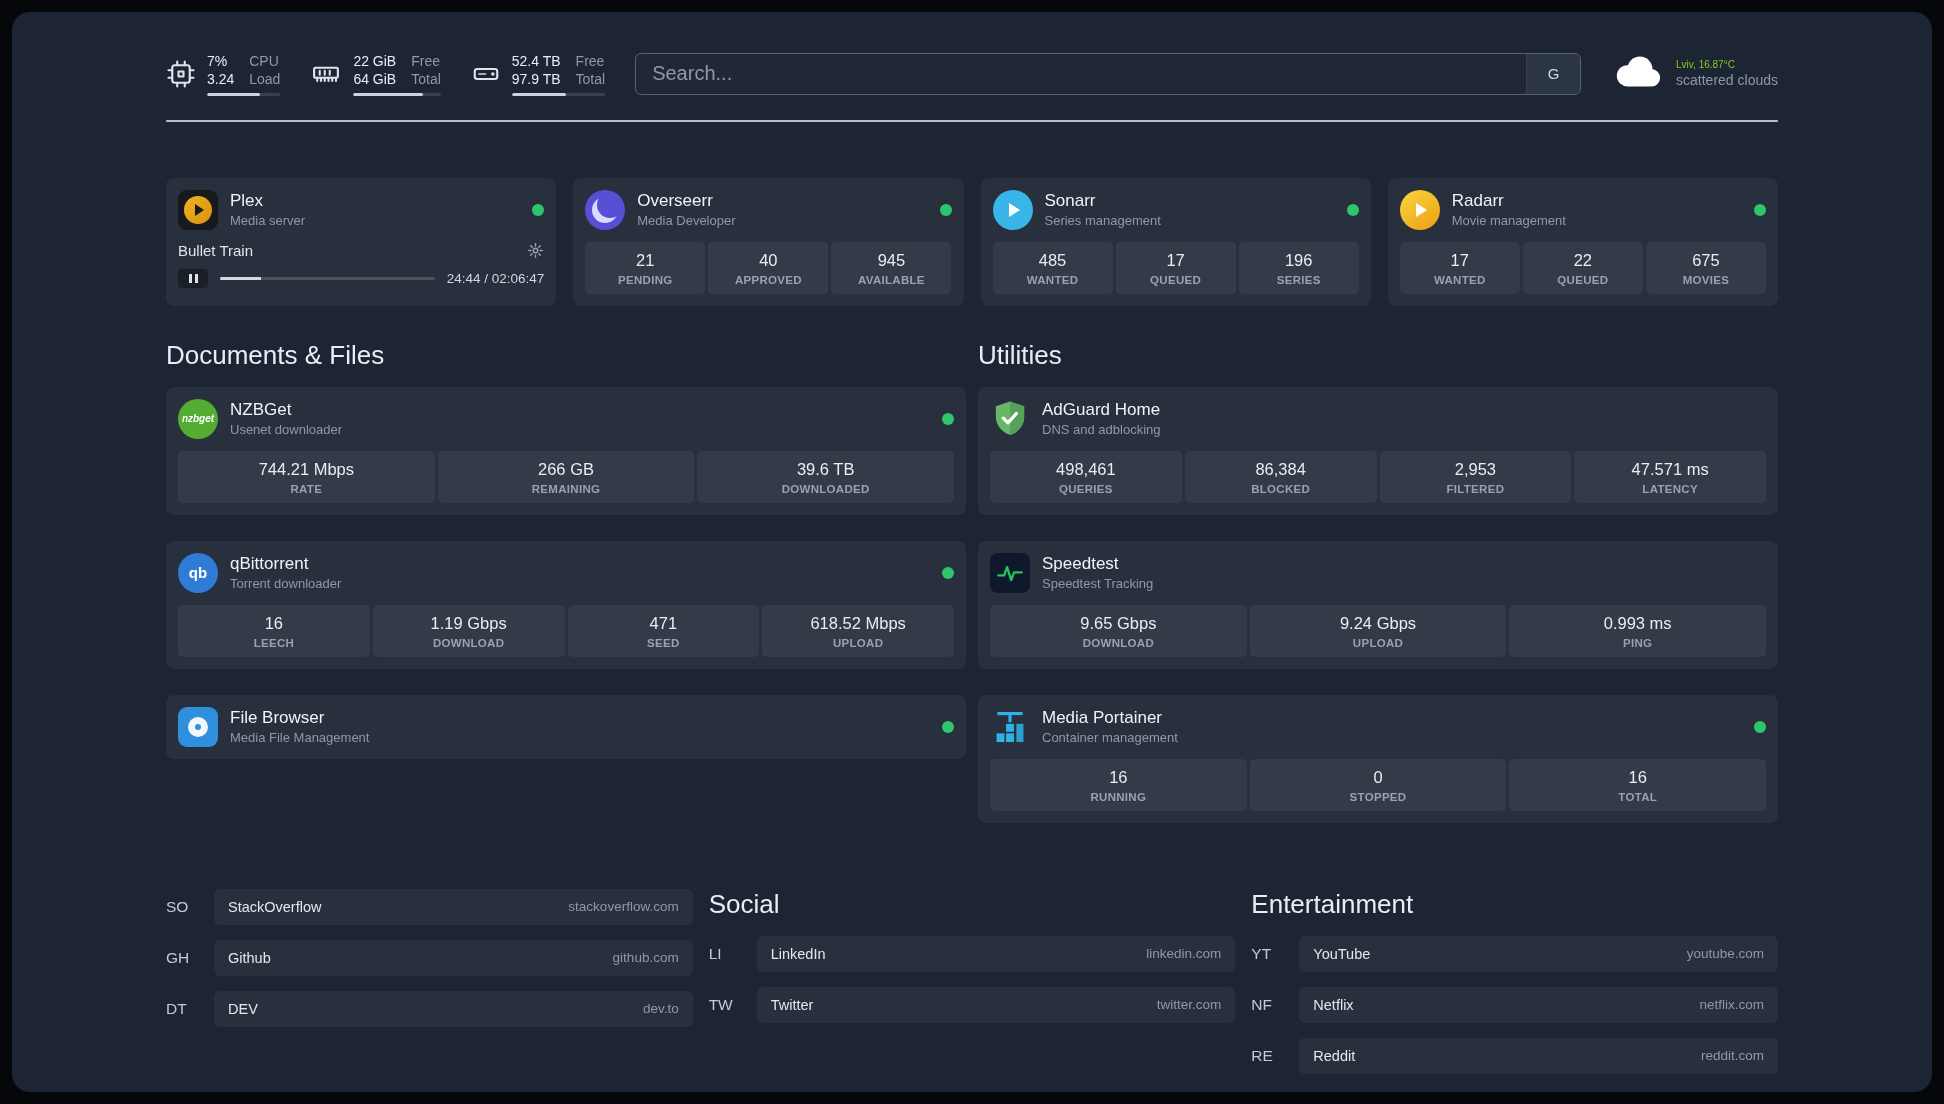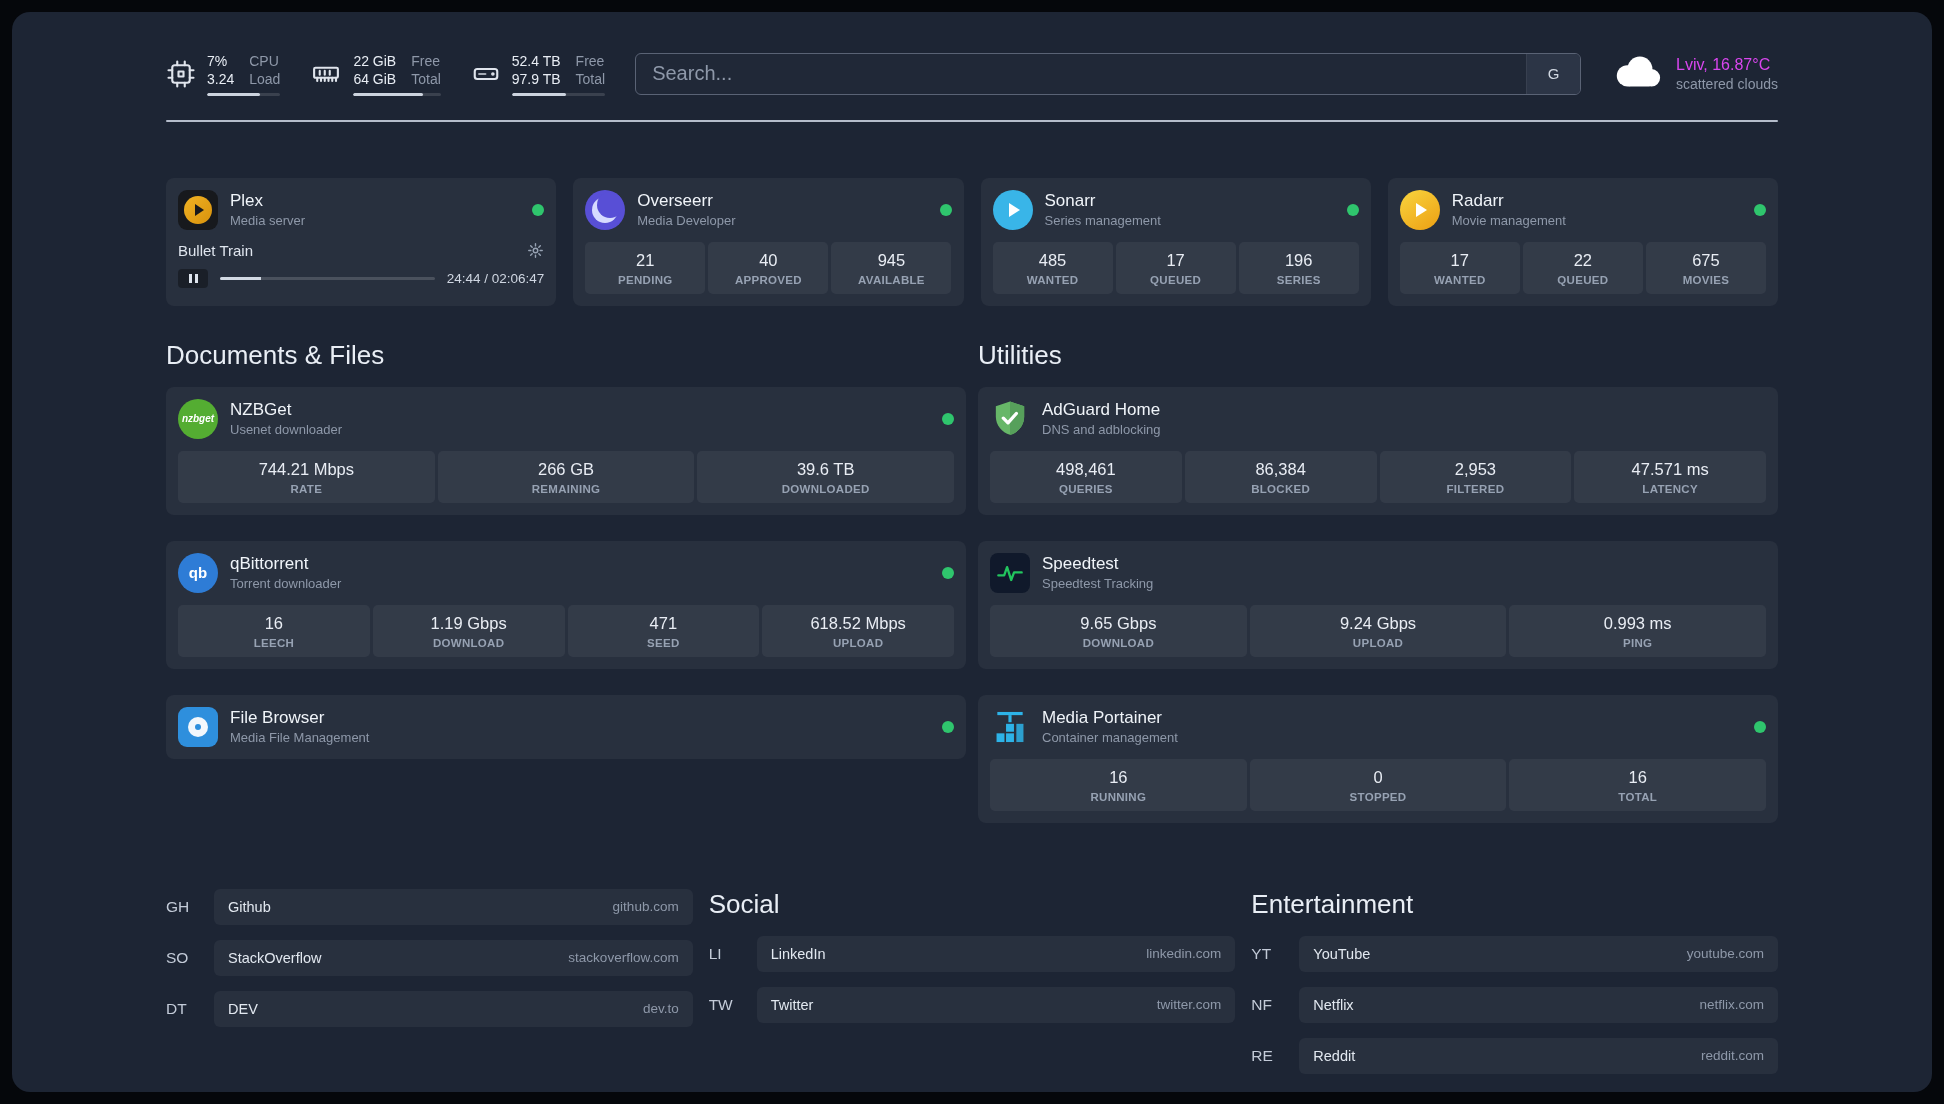--- a/index.html
+++ b/index.html
@@ -18,21 +18,21 @@
   .widget-col.vals{color:#e8edf4}
   .widget-col.labs{color:#8e98a9}
   .widget-bar{height:3px;background:rgba(255,255,255,.13);border-radius:2px;margin-top:4px;overflow:hidden}
   .widget-bar-fill{height:100%;background:#ccd3de;border-radius:2px}
   .search{flex:1;display:flex;align-items:stretch;height:42px;margin:0 30px;border:1px solid #5a6375;border-radius:6px;background:rgba(255,255,255,.015);overflow:hidden}
   .search input{flex:1;background:transparent;border:none;outline:none;color:#e4e9f1;font-size:20px;padding:0 16px;font-family:inherit}
   .search input::placeholder{color:#8e98a9}
   .search-btn{width:54px;border:none;border-left:1px solid rgba(255,255,255,.06);background:#2c3546;color:#d2d9e3;font-size:15px;display:flex;align-items:center;justify-content:center;cursor:pointer;font-family:inherit}
   .weather{display:flex;align-items:center;gap:13px}
   .weather-text{display:flex;flex-direction:column;line-height:1.35}
-  .weather-loc{color:#d946ef;font-size:16px}
+  .weather-loc{color:#84cc16;font-size:10px}
   .weather-cond{color:#8e98a9;font-size:14px}
   .divider{height:2px;background:#c6cedb;opacity:.9;margin-top:24px;border-radius:1px}
 
   
   .section-title{font-size:26px;font-weight:500;color:#e9eef5;margin-bottom:16px}
   .media-section{margin-top:56px}
   .media-grid{display:grid;grid-template-columns:repeat(4,1fr);gap:17px}
   .mid-grid{display:grid;grid-template-columns:1fr 1fr;gap:12px;margin-top:34px}
   .col-stack{display:flex;flex-direction:column;gap:26px}
   .card{background:rgba(255,255,255,.05);border-radius:8px;padding:12px;cursor:pointer}
@@ -481,31 +481,31 @@
           </div>
 
         </div>
       </div>
     </div>
 
     <div class="bookmarks">
 
       <div>
         <div class="bm-row">
+          <span class="bm-abbr">SO</span>
+          <div class="bm-pill">
+            <span class="bm-name">StackOverflow</span>
+            <span class="bm-url">stackoverflow.com</span>
+          </div>
+        </div>
+        <div class="bm-row">
           <span class="bm-abbr">GH</span>
           <div class="bm-pill">
             <span class="bm-name">Github</span>
             <span class="bm-url">github.com</span>
-          </div>
-        </div>
-        <div class="bm-row">
-          <span class="bm-abbr">SO</span>
-          <div class="bm-pill">
-            <span class="bm-name">StackOverflow</span>
-            <span class="bm-url">stackoverflow.com</span>
           </div>
         </div>
         <div class="bm-row">
           <span class="bm-abbr">DT</span>
           <div class="bm-pill">
             <span class="bm-name">DEV</span>
             <span class="bm-url">dev.to</span>
           </div>
         </div>
       </div>

